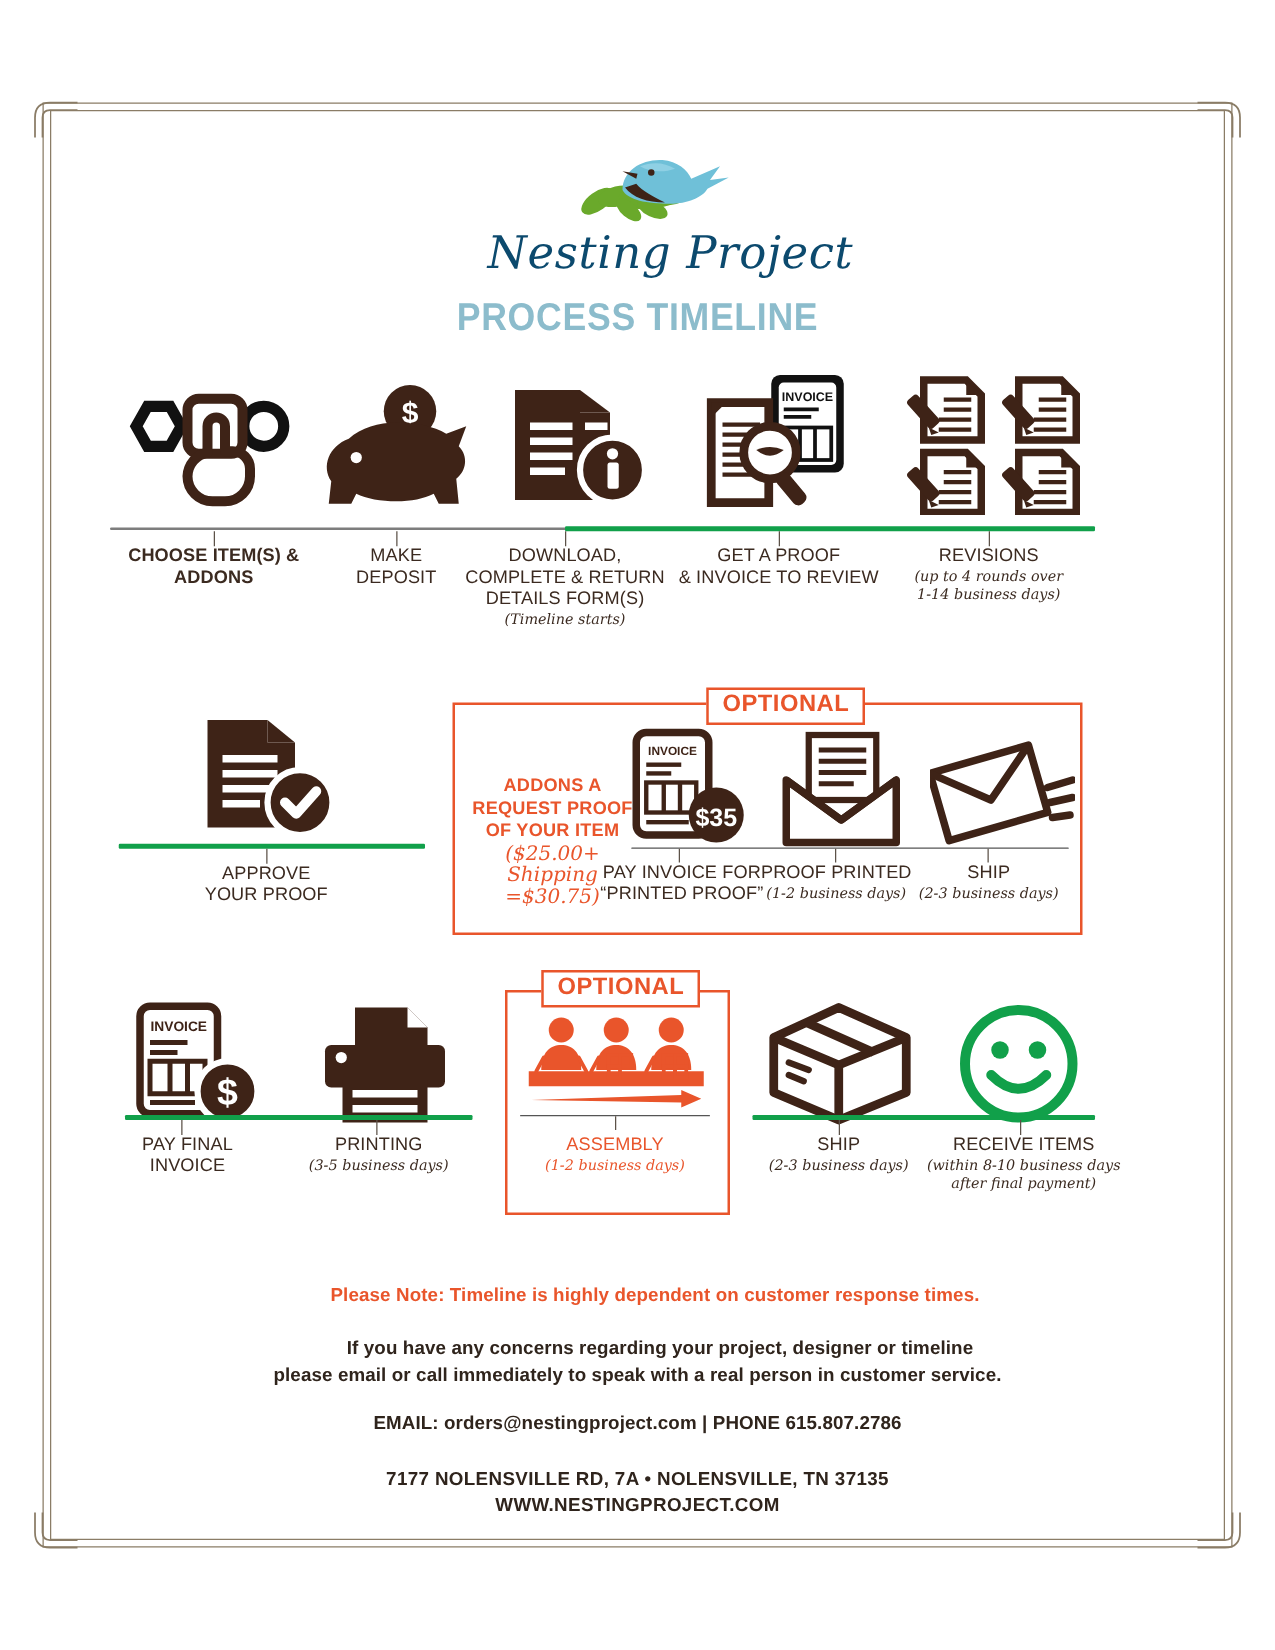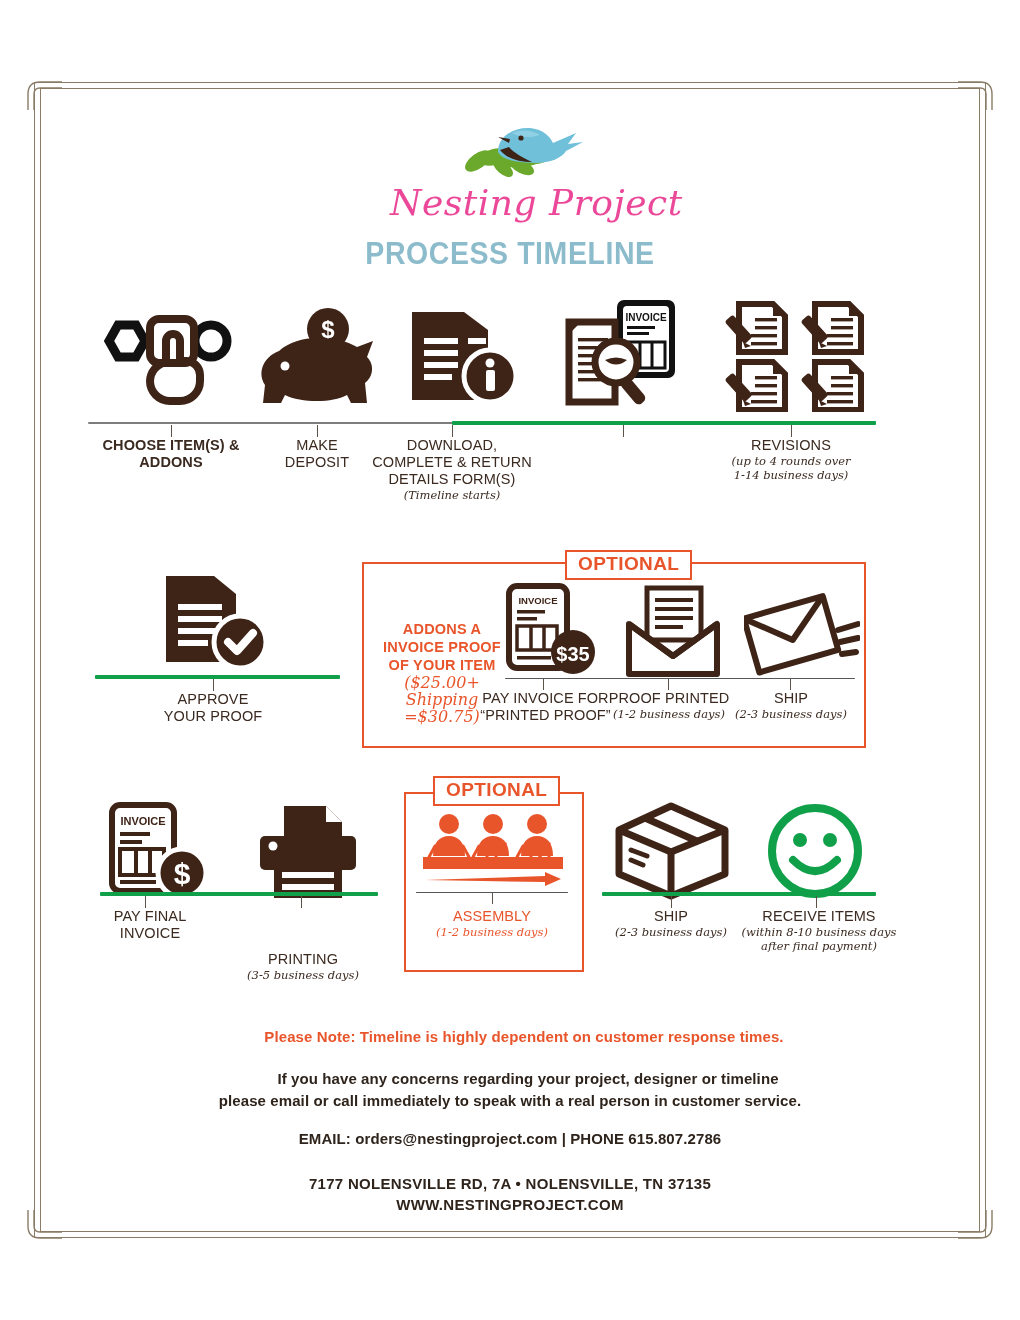--- a/index.html
+++ b/index.html
@@ -22,21 +22,21 @@
   .corner{position:absolute;width:34px;height:34px;pointer-events:none;}
   .corner svg{display:block;overflow:visible;}
 
   
   .logo-wrap{position:absolute;left:0;right:0;top:104px;height:120px;
     display:flex;align-items:center;justify-content:center;}
   .logo{position:relative;width:240px;height:118px;}
   .script-logo{
     position:absolute;left:0;right:0;bottom:0;text-align:center;
     font-family:"DejaVu Serif",serif;font-style:italic;
-    font-size:36px;color:#ec4899;letter-spacing:0.5px;white-space:nowrap;
+    font-size:36px;color:#0c4a6e;letter-spacing:0.5px;white-space:nowrap;
   }
   .page-title{
     position:absolute;left:0;right:0;top:236px;text-align:center;
     font-size:31px;font-weight:bold;color:#8cbccc;
     letter-spacing:0.6px;
     transform:scaleX(.92);
   }
 
   
   .row{position:absolute;left:0;right:0;}
@@ -279,20 +279,21 @@
       </div>
       <div class="label" style="left:247px;top:437px;width:140px;">
         <div class="main">MAKE<br>DEPOSIT</div>
         <div class="sub"></div>
       </div>
       <div class="label" style="left:367px;top:437px;width:170px;">
         <div class="main">DOWNLOAD,<br>COMPLETE &amp; RETURN<br>DETAILS FORM(S)</div>
         <div class="sub">(Timeline starts)</div>
       </div>
       <div class="label" style="left:518px;top:437px;width:210px;">
+        <div class="main">GET A PROOF<br>&amp; INVOICE TO REVIEW</div>
       </div>
       <div class="label" style="left:711px;top:437px;width:160px;">
         <div class="main">REVISIONS</div>
         <div class="sub">(up to 4 rounds over<br>1-14 business days)</div>
       </div>
     </div>
   </div>
 
   <div class="row">
 
@@ -317,21 +318,21 @@
     <div class="label" style="left:133px;top:691px;width:160px;">
       <div class="main">APPROVE<br>YOUR PROOF</div>
       <div class="sub"></div>
     </div>
 
     <div class="optional-box" style="left:362px;top:562px;width:500px;height:182px;"></div>
     <div class="optional-badge" style="left:565px;top:550px;">OPTIONAL</div>
 
     <div class="req-block" style="left:372px;top:620px;width:140px;">
       <div class="ln">ADDONS A</div>
-      <div class="ln">INVOICE PROOF</div>
+      <div class="ln">REQUEST PROOF</div>
       <div class="ln">OF YOUR ITEM</div>
       <div class="price">($25.00+ Shipping =$30.75)</div>
     </div>
 
     <div class="icon-slot" style="left:498px;top:580px;width:110px;height:100px;">
       <svg width="104" height="98" viewBox="0 0 104 98">
         <rect x="8" y="4" width="58" height="82" rx="8" fill="none" stroke="#3e2317" stroke-width="6"></rect>
         <text x="37" y="22" font-size="9.5" font-weight="bold" fill="#3e2317" text-anchor="middle" font-family="Liberation Sans, sans-serif">INVOICE</text>
         <rect x="16" y="28" width="28" height="3.5" fill="#3e2317"></rect>
         <rect x="16" y="35" width="20" height="3.5" fill="#3e2317"></rect>
@@ -421,21 +422,21 @@
     </div>
 
     <div class="axis green" style="left:100px;top:892px;width:278px;"></div>
     <div class="tick" style="left:145px;top:896px;height:12px;"></div>
     <div class="tick" style="left:301px;top:896px;height:12px;"></div>
 
     <div class="label" style="left:85px;top:908px;width:130px;">
       <div class="main">PAY FINAL<br>INVOICE</div>
       <div class="sub"></div>
     </div>
-    <div class="label" style="left:228px;top:908px;width:150px;margin-top:43px;">
+    <div class="label" style="left:228px;top:908px;width:150px;">
       <div class="main">PRINTING</div>
       <div class="sub">(3-5 business days)</div>
     </div>
 
     <div class="optional-box" style="left:404px;top:792px;width:176px;height:176px;"></div>
     <div class="optional-badge" style="left:433px;top:776px;">OPTIONAL</div>
 
     <div class="icon-slot" style="left:418px;top:810px;width:150px;height:82px;">
       <svg width="148" height="80" viewBox="0 0 148 80">
         <g fill="#e9552b">

